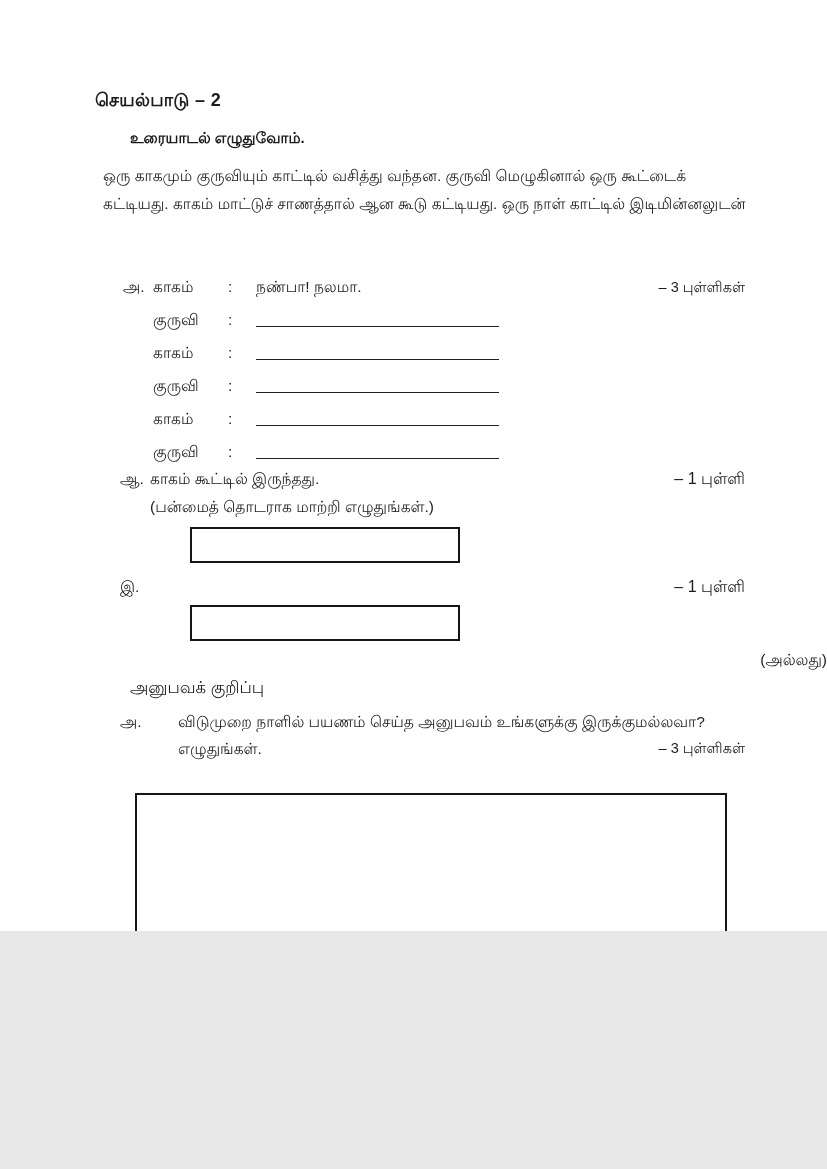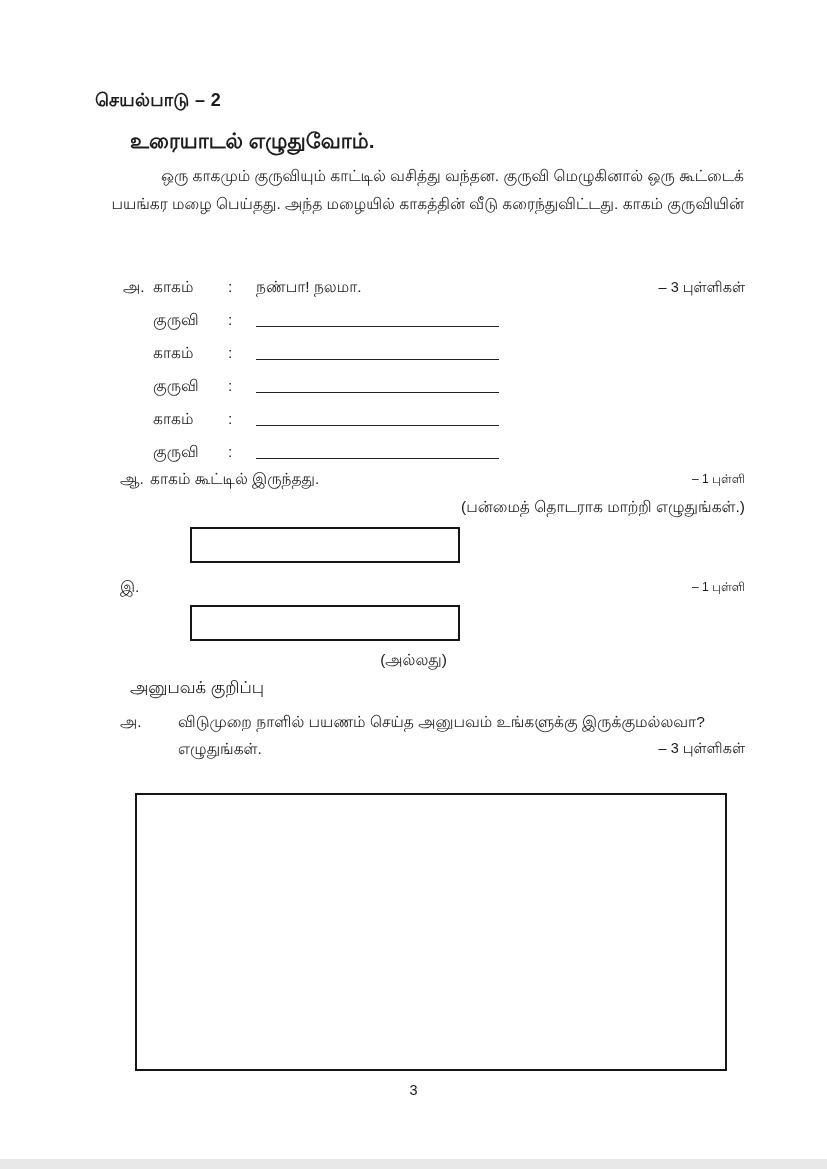--- a/index.html
+++ b/index.html
@@ -1,51 +1,51 @@
 <!DOCTYPE html>
 <html><head>
 <meta charset="utf-8">
 <style>
   html,body{margin:0;padding:0;background:#e8e8e8;}
   .page{
     position:relative;
-    width:827px;height:1159px;
+    width:827px;height:931px;
     margin:0 auto;
     background:#ffffff;
     font-family:"Liberation Sans","DejaVu Sans",sans-serif;
     color:#1c1c1c;
     overflow:hidden;
   }
   .abs{position:absolute;}
   .title{left:95px;top:90px;font-size:18px;font-weight:bold;letter-spacing:.3px;}
-  .subtitle{left:130px;top:129px;font-size:21px;font-weight:bold;}
+  .subtitle{left:130px;top:129px;font-size:15px;font-weight:bold;}
   .intro{left:103px;top:162px;width:641px;font-size:15.5px;line-height:28px;}
-  .intro .line{white-space:nowrap;display:flex;justify-content:flex-end;}
+  .intro .line{white-space:nowrap;display:flex;justify-content:flex-start;}
   .intro .line > span{white-space:nowrap;}
 
   .dialogue{left:95px;top:264px;width:650px;font-size:15.5px;}
   .d-row{display:flex;align-items:flex-end;height:33px;padding-left:28px;box-sizing:border-box;}
   .d-row > span{line-height:20px;}
   .d-marker{width:30px;flex:0 0 auto;}
   .d-speaker{width:75px;flex:0 0 auto;}
   .d-colon{width:28px;flex:0 0 auto;}
   .d-marks{margin-left:auto;font-size:14.5px;line-height:20px;}
   .blank{width:243px;height:1px;border-bottom:1.6px solid #222;margin-bottom:3px;flex:0 0 auto;}
 
   .sec{width:650px;font-size:15.5px;left:95px;}
   .sec-aa{top:468px;}
   .sec-ii{top:576px;}
   .sec-row{display:flex;padding-left:25px;line-height:22px;}
   .sec-marker{width:30px;flex:0 0 auto;}
-  .sec-marks{margin-left:auto;font-size:12px;}
-  .sec-note{margin-left:55px;margin-top:6px;line-height:22px;text-align:right;}
+  .sec-marks{margin-left:auto;font-size:16px;}
+  .sec-note{margin-left:55px;margin-top:6px;line-height:22px;}
   .answer-box{margin-left:95px;margin-top:9px;width:266px;height:32px;border:2px solid #161616;background:#fff;}
   .sec-ii .answer-box{margin-top:7px;}
 
-  .or-line{left:0;top:651px;width:827px;text-align:center;font-size:15.5px;}
+  .or-line{left:0;top:651px;width:827px;text-align:right;font-size:15.5px;}
   .exp-heading{left:130px;top:678px;font-size:16.5px;font-weight:normal;}
   .exp{left:95px;top:708px;width:650px;font-size:15.5px;}
   .exp-row{display:flex;padding-left:25px;}
   .exp-marker{width:30px;flex:0 0 auto;line-height:27px;}
   .exp-lines{flex:1;line-height:27px;margin-left:28px;}
   .exp-line-last{display:flex;}
   .exp-marks{margin-left:auto;font-size:14.5px;}
 
   .big-box{left:135px;top:793px;width:588px;height:274px;border:2px solid #161616;background:#fff;}
   .page-num{left:0;top:1082px;width:827px;text-align:center;font-size:14.5px;}
@@ -56,21 +56,21 @@
 <div class="page">
 
   <div class="abs title">செயல்பாடு – 2</div>
   <div class="abs subtitle">உரையாடல் எழுதுவோம்.</div>
 
   <div class="abs intro">
     <div class="line">
         <span>ஒரு காகமும் குருவியும் காட்டில் வசித்து வந்தன. குருவி மெழுகினால் ஒரு கூட்டைக்</span>
       </div>
     <div class="line">
-        <span>பயங்கர மழை பெய்தது. அந்த மழையில் காகத்தின் வீடு கரைந்துவிட்டது. காகம் குருவியின்</span>
+        <span>கட்டியது. காகம் மாட்டுச் சாணத்தால் ஆன கூடு கட்டியது. ஒரு நாள் காட்டில் இடிமின்னலுடன்</span>
       </div>
   </div>
 
   <div class="abs dialogue">
     <div class="d-row">
       <span class="d-marker">அ.</span>
       <span class="d-speaker">காகம்</span>
       <span class="d-colon">:</span>
       <span>நண்பா! நலமா.</span>
       <span class="d-marks">– 3 புள்ளிகள்</span>

